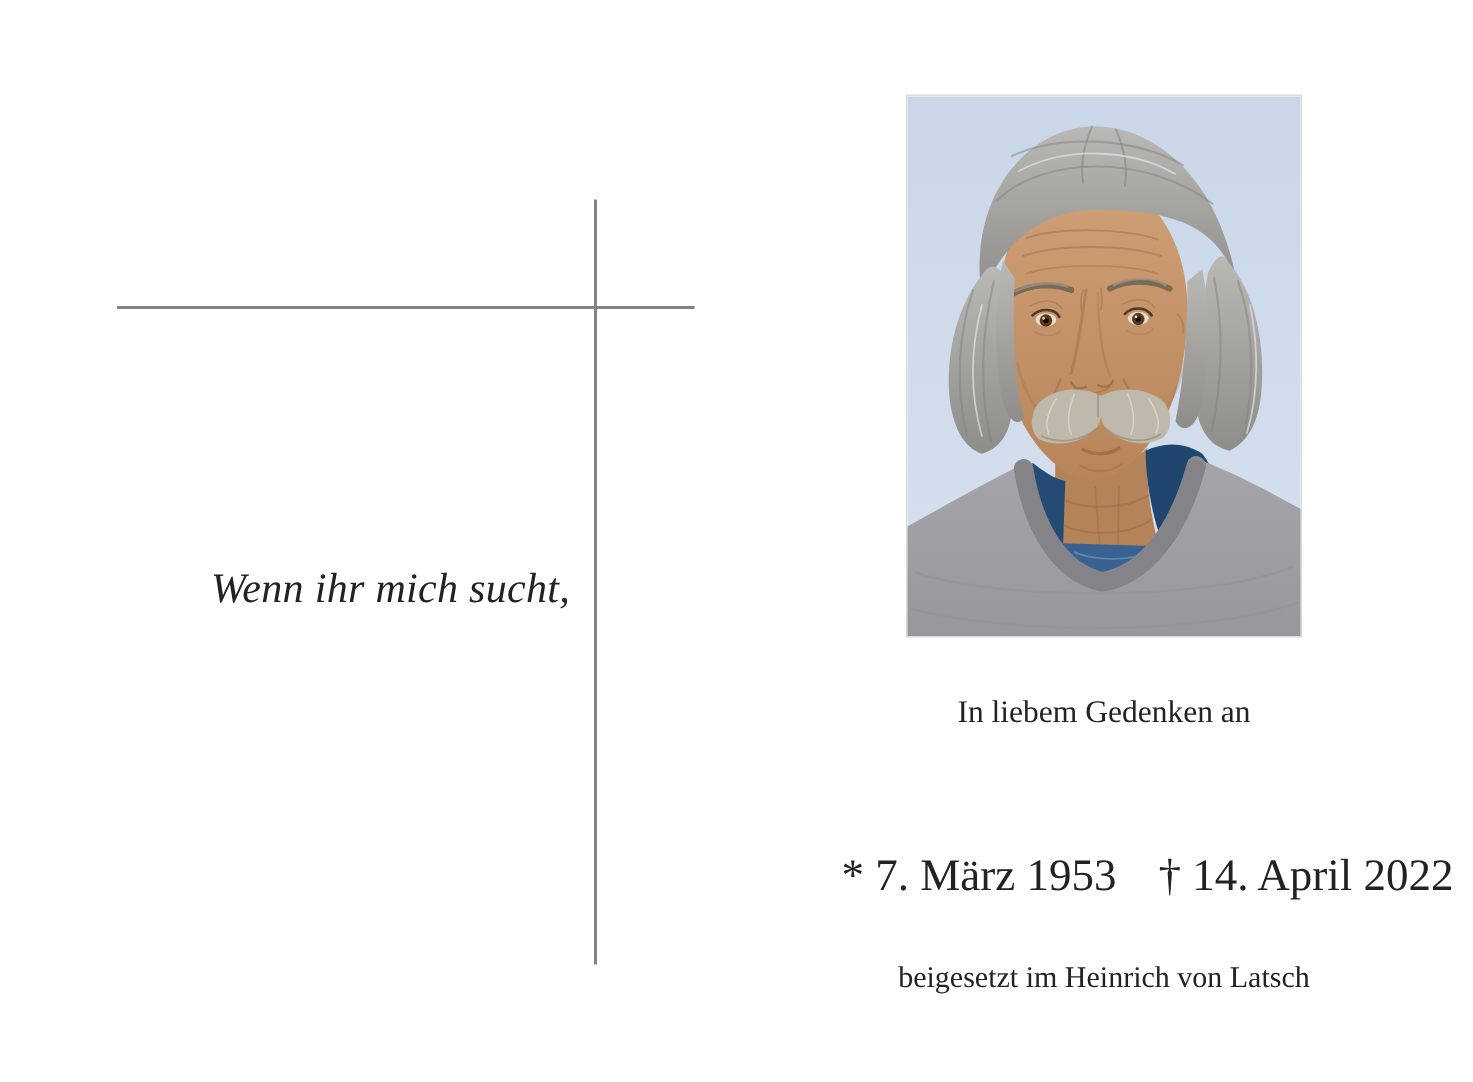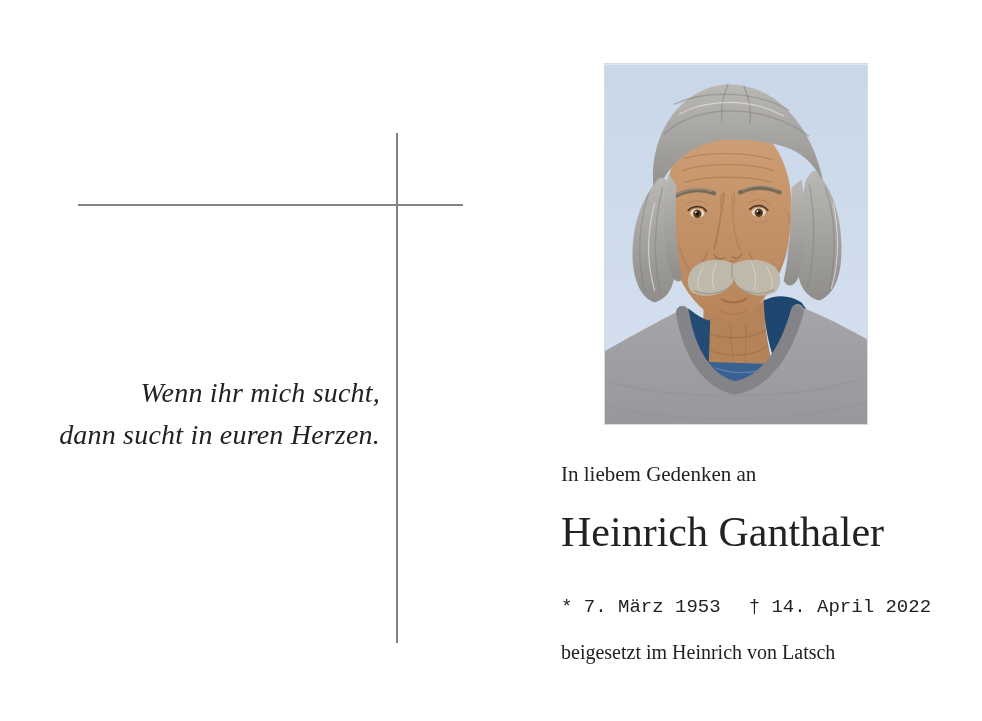--- a/index.html
+++ b/index.html
@@ -26,38 +26,37 @@
   }
   
   .photo{
     left:604px;top:63px;width:264px;height:362px;
     margin:0;padding:0;
     border:1px solid #d7dce2;
     box-sizing:border-box;
   }
   .photo svg{display:block;width:100%;height:100%;}
   
-  .rcol{left:561px;width:350px;}
+  .rcol{left:561px;width:350px;text-align:center;}
   .intro{top:464px;font-size:21px;line-height:21px;}
   .name{top:511px;font-size:42px;line-height:42px;font-weight:normal;margin:0;}
-  .dates{top:596px;font-size:19px;line-height:23px;white-space:nowrap;font-family:Liberation Mono, monospace;}
+  .dates{top:572px;font-size:30px;line-height:23px;white-space:nowrap;}
   .dates .death{margin-left:28px;}
   .burial{top:642px;font-size:20px;line-height:20px;}
 </style>
 </head>
 <body>
 
 <div class="card">
 
   <div class="abs cross-v"></div>
   <div class="abs cross-h"></div>
 
   <div class="abs poem">
     <div>Wenn ihr mich sucht,</div>
-    <div>dann sucht in euren Herzen.</div>
   </div>
 
   <figure class="abs photo">
     <svg viewBox="0 0 264 362" role="img" aria-label="Portrait of an elderly man with shoulder-length gray hair and a large gray mustache, wearing a gray knit crew-neck sweater over a dark blue collared shirt, against a light blue studio background">
       <defs>
         <linearGradient id="bgGrad" x1="0" y1="0" x2="0" y2="1">
           <stop offset="0" stop-color="#c9d7e9"></stop>
           <stop offset="1" stop-color="#d6e1ef"></stop>
         </linearGradient>
         <linearGradient id="skinGrad" x1="0" y1="0" x2="0" y2="1">
@@ -177,19 +176,18 @@
         <path d="M222 124 C232 152 234 190 226 228" stroke="var(--hair_dark,#84827e)" stroke-width="1.4" opacity=".5"></path>
         <path d="M206 122 C212 152 212 192 204 226" stroke="var(--hair_dark,#84827e)" stroke-width="1.4" opacity=".5"></path>
         <path d="M75 50 C105 34 148 34 180 52" stroke="#e4e3e1" stroke-width="1.2" opacity=".7"></path>
         <path d="M50 140 C42 170 42 200 50 228" stroke="#e4e3e1" stroke-width="1.2" opacity=".7"></path>
         <path d="M230 140 C236 168 236 200 228 226" stroke="#e4e3e1" stroke-width="1.2" opacity=".7"></path>
       </g>
     </svg>
   </figure>
 
   <div class="abs rcol intro">In liebem Gedenken an</div>
-  <h1 class="abs rcol name">Heinrich Ganthaler</h1>
   <div class="abs rcol dates">
     <span class="birth">* 7. März 1953</span><span class="death">† 14. April 2022</span>
   </div>
   <div class="abs rcol burial">beigesetzt im Heinrich von Latsch</div>
 
 </div>
 
 </body></html>

